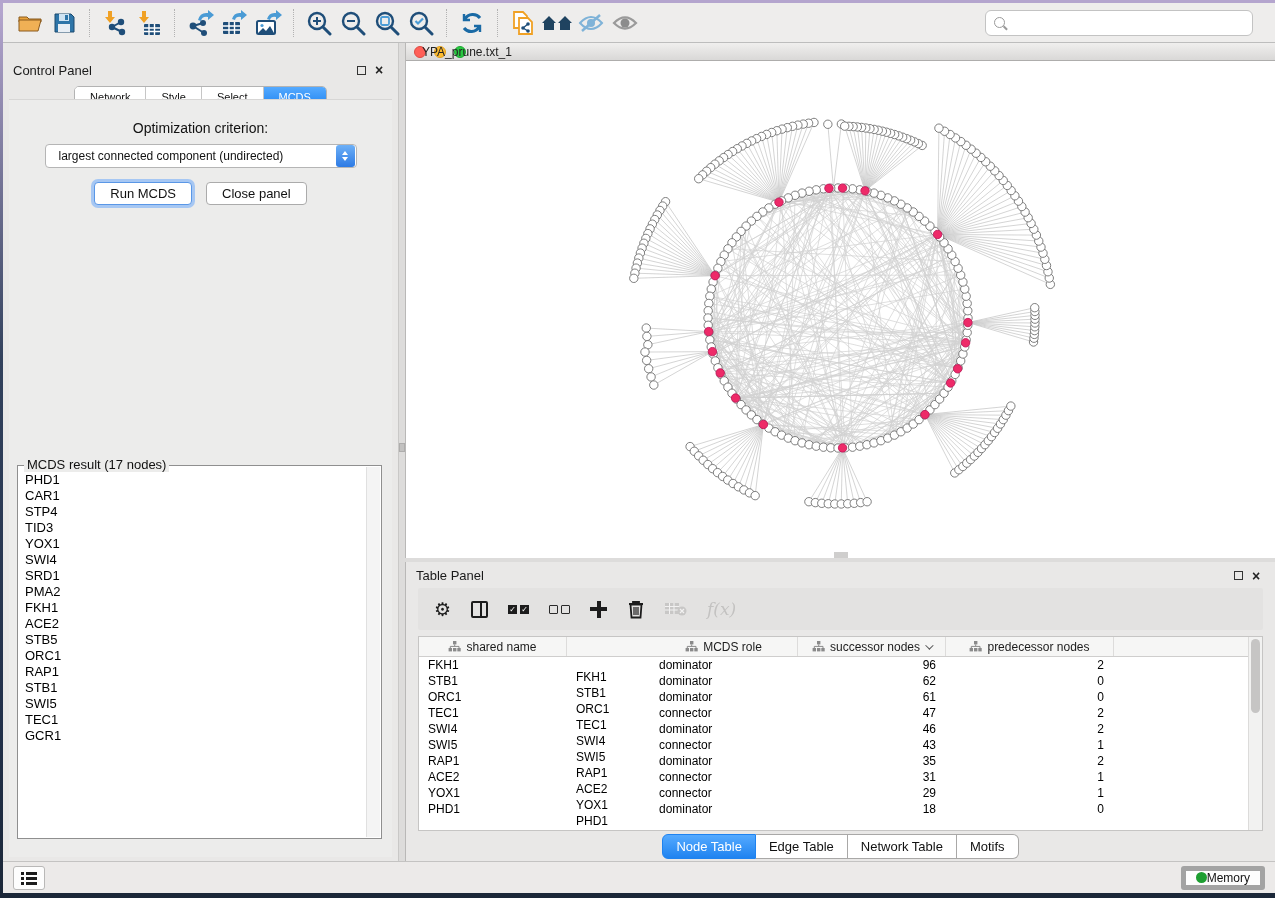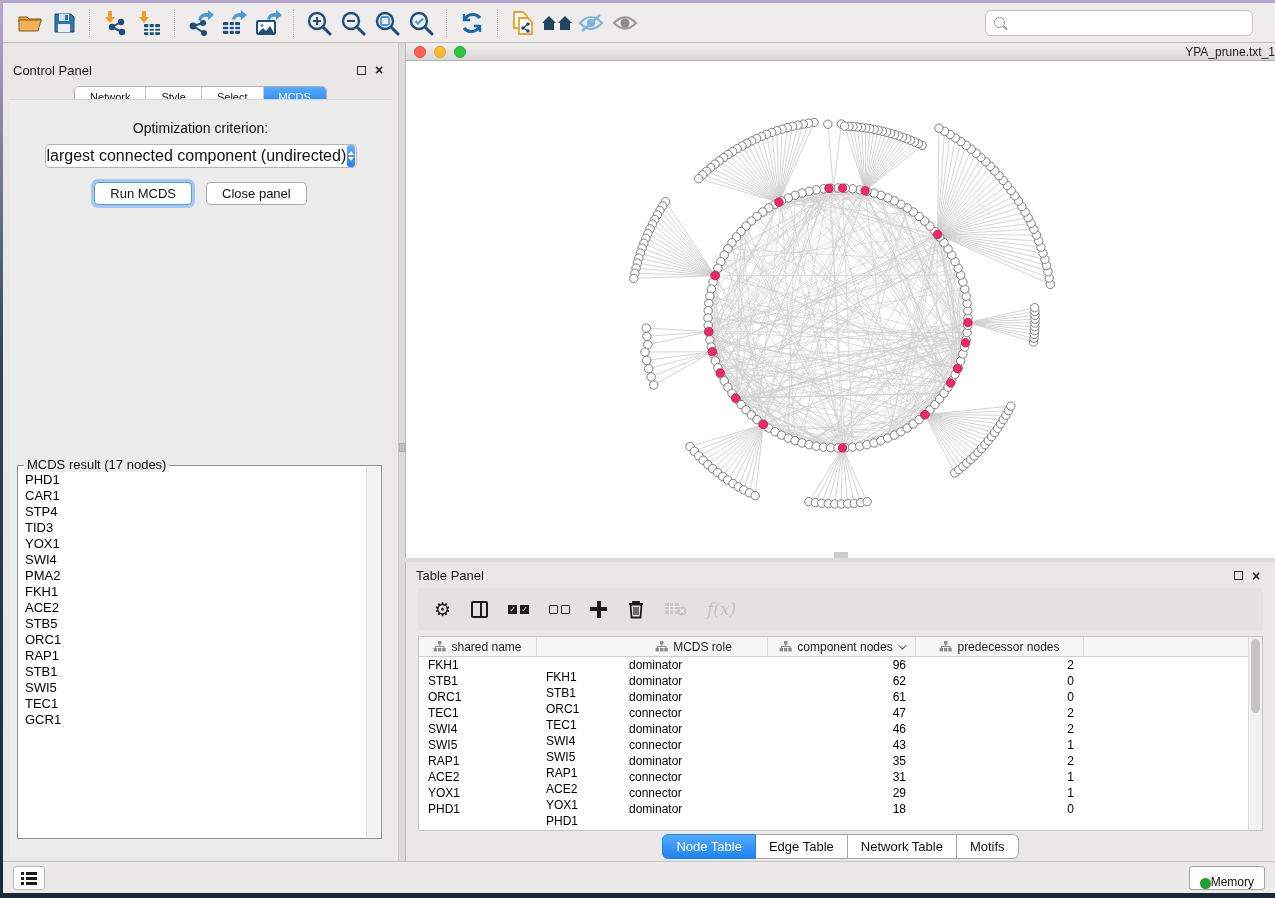--- a/index.html
+++ b/index.html
@@ -37,21 +37,21 @@
   .close-x { font-size:14px; font-weight:bold; line-height:1; }
   .seg-tabs { display:flex; justify-content:center; margin-top:5px; }
   .seg { display:flex; background:#fff; border:1px solid #b3b3b3; border-radius:5px; overflow:hidden; }
   .seg .tab { font-size:11px; padding:4px 15px; color:#111; border-right:1px solid #c6c6c6; cursor:pointer; background:#fff; }
   .seg .tab:last-child { border-right:none; }
   .seg .tab.sel { background:linear-gradient(180deg,#55aaff,#1f83f0); color:#fff; }
   .ctrl-body { position:absolute; top:56px; left:6px; right:6px; bottom:4px; background:#ececeb; border-top:1px solid #d7d6d5; }
   .opt-label { text-align:center; font-size:14px; margin-top:20px; color:#111; }
   .selectbox { width:312px; height:24px; margin:8px auto 0 auto; background:#fff; border:1px solid #b5b5b5;
     border-radius:4px; display:flex; align-items:center; cursor:pointer; overflow:hidden; }
-  .selectbox .val { flex:1; font-size:16px; padding-left:1px; color:#111; white-space:nowrap; }
+  .selectbox .val { flex:1; font-size:12px; padding-left:13px; color:#111; white-space:nowrap; }
   .stepper { width:19px; height:22px; margin:0 1px; border-radius:3px; background:linear-gradient(180deg,#6db0f7,#2d7ae4);
     display:flex; flex-direction:column; align-items:center; justify-content:center; gap:2px; }
   .tri-up { width:0; height:0; border-left:3.5px solid transparent; border-right:3.5px solid transparent; border-bottom:4px solid #fff; }
   .tri-dn { width:0; height:0; border-left:3.5px solid transparent; border-right:3.5px solid transparent; border-top:4px solid #fff; }
   .btnrow { display:flex; justify-content:center; gap:14px; margin-top:14px; }
   .pushbtn { font-size:13px; padding:3px 15px; background:#fff; border:1px solid #ababab; border-radius:4px; cursor:pointer; color:#111; }
   .pushbtn.focused { border:1px solid #5a97e6; box-shadow:0 0 0 3px rgba(110,170,250,.55); }
   .result-box { position:absolute; left:8px; right:10px; top:365px; bottom:18px;
     border:1px solid #8f8f8f; background:#fff; }
   .result-legend { position:absolute; top:-9px; left:6px; background:#ececeb; font-size:13px; padding:0 3px; color:#111; }
@@ -62,21 +62,21 @@
   
   .netwin { height:515px; display:flex; flex-direction:column; border-left:1px solid #b9b8b7; position:relative; flex-shrink:0; }
   .netwin:before { content:""; position:absolute; left:0; top:0; width:10px; height:3px; background:#4a90e2; }
   .net-titlebar { height:18px; background:linear-gradient(180deg,#f0efee,#d9d8d7); border-bottom:1px solid #aeadac;
     display:flex; align-items:center; position:relative; flex-shrink:0; }
   .lights { display:flex; gap:8px; margin-left:8px; }
   .light { width:12px; height:12px; border-radius:50%; cursor:pointer; }
   .light.red { background:#ff5f57; border:0.5px solid #dd4a42; }
   .light.yellow { background:#febc2e; border:0.5px solid #dfa023; }
   .light.green { background:#28c840; border:0.5px solid #1ea832; }
-  .net-title { position:absolute; left:3px; right:0; text-align:right; font-size:12px; color:#222; }
+  .net-title { position:absolute; left:16px; right:0; text-align:left; font-size:12px; color:#222; }
   .net-canvas { flex:1; background:#fff; position:relative; }
   .net-canvas svg { position:absolute; inset:0; }
   .net-grip { position:absolute; bottom:0; left:50%; transform:translateX(-50%); width:14px; height:6px; background:#cfcecd; }
 
   .hdivider { height:4px; background:#dddcdb; flex-shrink:0; }
 
   
   .tablepanel { flex:1; background:#e9e8e7; border-left:1px solid #b9b8b7; display:flex; flex-direction:column; min-height:0; }
   .tp-head { height:24px; display:flex; align-items:center; padding:3px 10px 0 10px; flex-shrink:0; }
   .tp-toolbar { height:42px; background:#e3e2e1; margin:2px 12px 0 12px; display:flex; align-items:center; gap:20px;
@@ -99,38 +99,38 @@
   .tbl { position:absolute; inset:0 14px 0 0; overflow:hidden; }
   .thead { display:flex; height:20px; background:#f6f6f5; border-bottom:1px solid #cfcecd; }
   .th { display:flex; align-items:center; justify-content:center; gap:5px; font-size:12px; color:#1c1c1c;
     border-right:1px solid #dddcdb; cursor:pointer; overflow:hidden; }
   .tree-ico svg { display:block; }
   .chev { width:6px; height:6px; border-right:1.4px solid #555; border-bottom:1.4px solid #555; transform:rotate(45deg) translateY(-2px); }
   .trow { display:flex; height:16px; align-items:center; cursor:default; }
   .td { font-size:12px; color:#000; overflow:hidden; white-space:nowrap; }
   .td.txt { padding-left:9px; text-align:left; }
   .td.num { padding-right:10px; text-align:right; }
-  .c0 { width:118px; } .c1 { width:83px;margin-top:24px; } .c2 { width:148px; } .c3 { width:148px; } .c4 { width:168px; } .cf { flex:1; border-right:none; }
+  .c0 { width:148px; } .c1 { width:83px;margin-top:24px; } .c2 { width:148px; } .c3 { width:148px; } .c4 { width:168px; } .cf { flex:1; border-right:none; }
   .tbl-scroll { position:absolute; top:0; bottom:0; right:0; width:14px; background:#f2f2f1; border-left:1px solid #dcdbda; }
   .tbl-thumb { position:absolute; top:2px; left:2px; right:2px; height:74px; background:#c6c5c4; border-radius:5px; }
 
   .tp-tabs { height:30px; display:flex; justify-content:center; align-items:center; flex-shrink:0; }
   .ttabs { display:flex; }
   .ttab { font-size:13px; padding:4px 13px; background:#fff; border:1px solid #a9a8a7; border-left:none; color:#111; cursor:pointer; }
   .ttab:first-child { border-left:1px solid #a9a8a7; border-radius:6px 0 0 6px; }
   .ttab:last-child { border-radius:0 6px 6px 0; }
   .ttab.sel { background:linear-gradient(180deg,#55aaff,#1f83f0); color:#fff; border-color:#1f83f0; }
 
   
   .statusbar { height:32px; background:#eceae9; border-top:1px solid #c4c3c2; display:flex; align-items:center;
     padding:0 10px; flex-shrink:0; }
   .task-btn { width:32px; height:24px; background:#fdfdfd; border:1px solid #b9b8b7; border-radius:3px;
     display:flex; align-items:center; justify-content:center; cursor:pointer; }
-  .mem-btn { margin-left:auto; height:24px; background:#fdfdfd; border:1px solid #a3a3a3; border-radius:3px;
-    display:flex; align-items:flex-end; padding:0 10px; cursor:pointer; }
+  .mem-btn { margin-left:auto; height:24px; background:#fdfdfd; border:5px solid #a3a3a3; border-radius:3px;
+    display:flex; align-items:center; padding:0 10px; cursor:pointer; }
   .mem-dot { width:11px; height:11px; border-radius:50%; background:#1d9e31; }
   .mem-label { font-size:12px; color:#111; }
 </style>
 </head>
 <body>
 
 <div class="app">
 
   <div class="toolbar">
     <div class="tb-ico">
@@ -307,20 +307,21 @@
         </div>
         <div class="result-box">
           <div class="result-legend">MCDS result (17 nodes)</div>
           <div class="result-list" id="mcds-list">
               <div class="mcds-item">PHD1</div>
               <div class="mcds-item">CAR1</div>
               <div class="mcds-item">STP4</div>
               <div class="mcds-item">TID3</div>
               <div class="mcds-item">YOX1</div>
               <div class="mcds-item">SWI4</div>
+              <div class="mcds-item">SRD1</div>
               <div class="mcds-item">PMA2</div>
               <div class="mcds-item">FKH1</div>
               <div class="mcds-item">ACE2</div>
               <div class="mcds-item">STB5</div>
               <div class="mcds-item">ORC1</div>
               <div class="mcds-item">RAP1</div>
               <div class="mcds-item">STB1</div>
               <div class="mcds-item">SWI5</div>
               <div class="mcds-item">TEC1</div>
               <div class="mcds-item">GCR1</div>
@@ -1246,21 +1247,21 @@
                     <svg width="13" height="11" viewBox="0 0 13 11">
                       <g fill="#8a8a8a">
                         <rect x="5" y="0" width="3.4" height="3.4"></rect>
                         <rect x="0.6" y="7" width="3.4" height="3.4"></rect>
                         <rect x="5" y="7" width="3.4" height="3.4"></rect>
                         <rect x="9.3" y="7" width="3.4" height="3.4"></rect>
                       </g>
                       <path d="M6.7 3.4 v2 M2.3 7 v-1.6 h8.7 V7" stroke="#8a8a8a" fill="none"></path>
                     </svg>
                   </span>
-                  <span>component nodes</span>
+                  <span>successor nodes</span>
                   <span class="chev"></span>
                 </div>
                 <div class="th c4">
                   <span class="tree-ico">
                     <svg width="13" height="11" viewBox="0 0 13 11">
                       <g fill="#8a8a8a">
                         <rect x="5" y="0" width="3.4" height="3.4"></rect>
                         <rect x="0.6" y="7" width="3.4" height="3.4"></rect>
                         <rect x="5" y="7" width="3.4" height="3.4"></rect>
                         <rect x="9.3" y="7" width="3.4" height="3.4"></rect>

